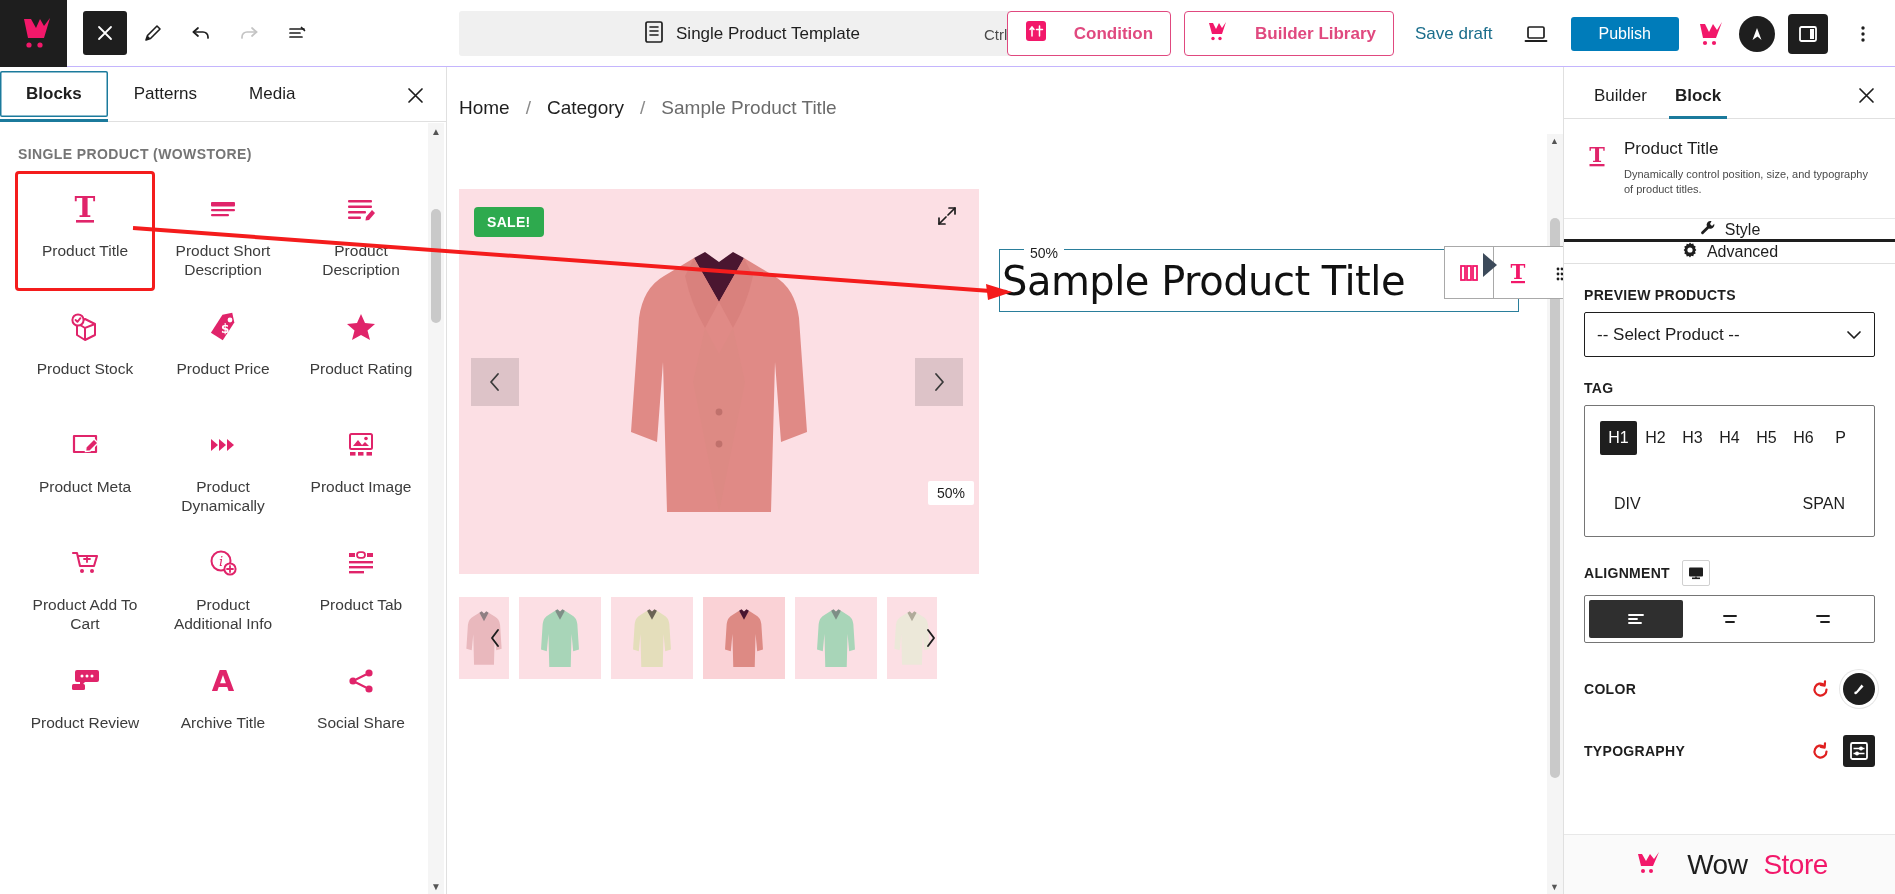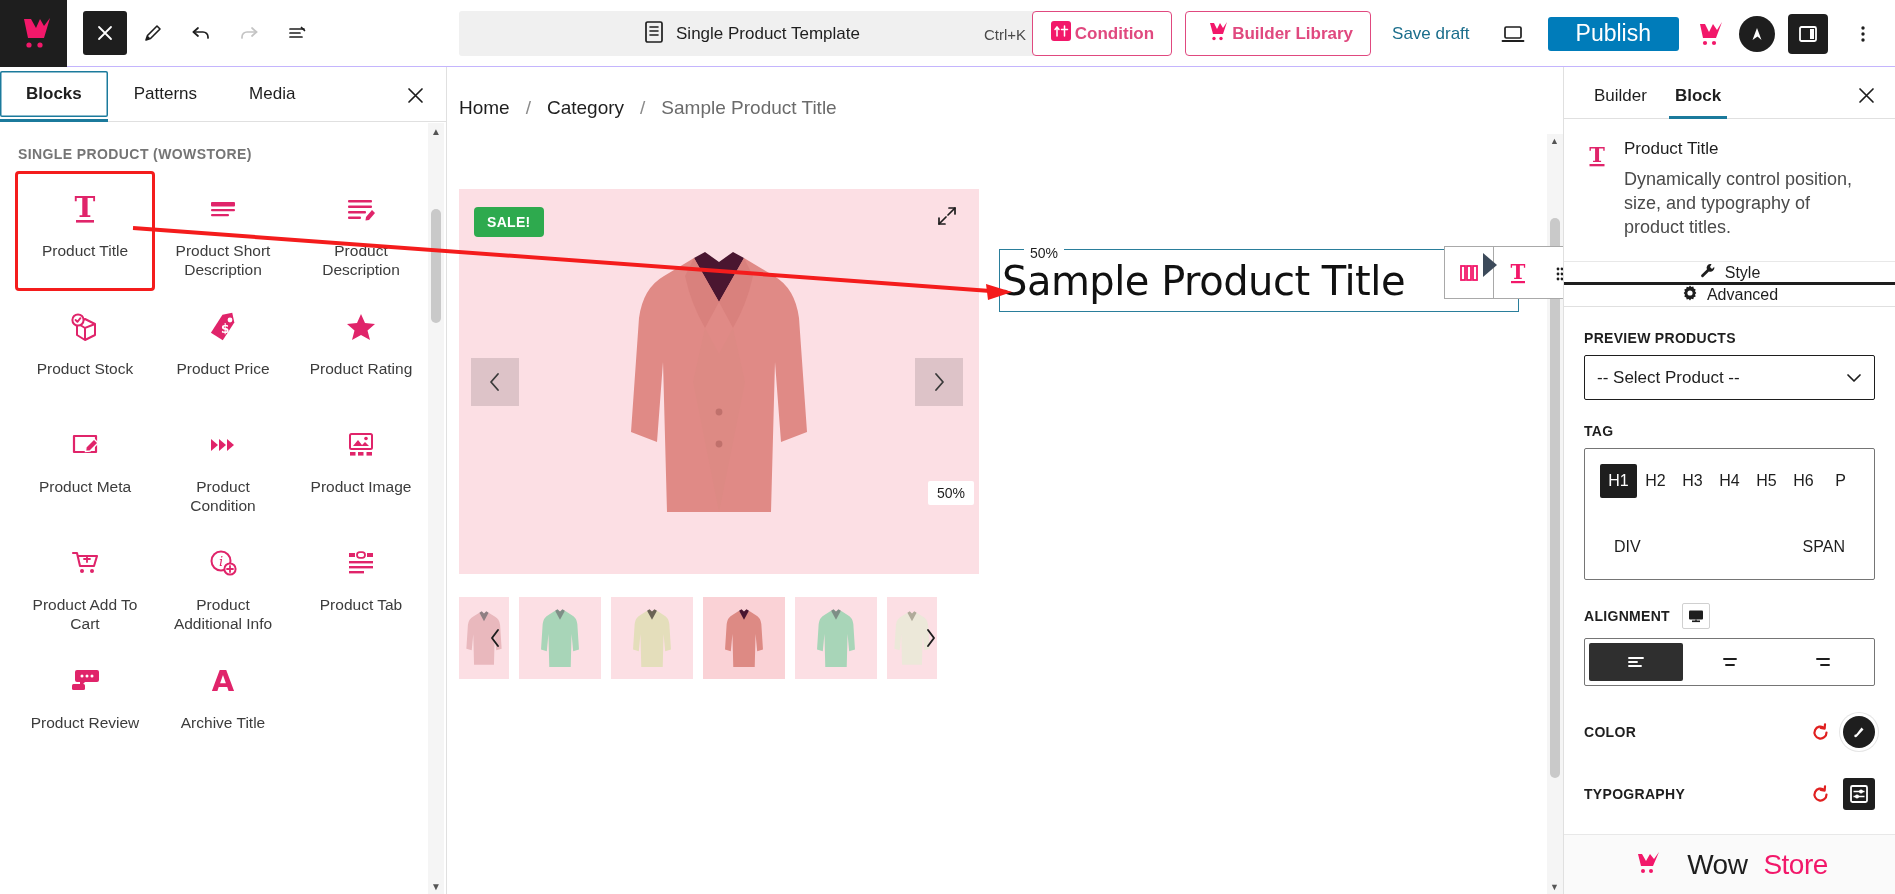--- a/index.html
+++ b/index.html
@@ -43,30 +43,30 @@
     font-size: 15px; color: #4a4a4a;
   }
 
   .tb-right {
     position: absolute; right: 10px; top: 0; height: 67px;
     display: flex; align-items: center; gap: 13px;
   }
   .pill-btn {
     height: 45px; padding: 0 17px; border: 1px solid #e0497f; border-radius: 4px;
     background: #fff; color: #e0497f; font-size: 17px; font-weight: 600;
-    display: flex; align-items: center; gap: 3px; cursor: pointer;
+    display: flex; align-items: center; gap: 27px; cursor: pointer;
     white-space: nowrap;
   }
   .link-btn {
     font-size: 17px; color: #1b6e8c; background: none; border: none;
     cursor: pointer; padding: 6px 8px; white-space: nowrap;
   }
   .publish-btn {
     height: 34px; padding: 0 28px; background: #007cba; color: #fff;
-    border: none; border-radius: 3px; font-size: 23px; cursor: pointer;
+    border: none; border-radius: 3px; font-size: 16px; cursor: pointer;
     white-space: nowrap;
   }
   .circ-icon {
     width: 36px; height: 36px; border-radius: 50%; background: #1e1e1e;
     display: flex; align-items: center; justify-content: center;
     color: #fff; cursor: pointer;
   }
   .sq-icon {
     width: 40px; height: 40px; border-radius: 4px; background: #1e1e1e;
     display: flex; align-items: center; justify-content: center;
@@ -264,21 +264,21 @@
   .rp-close {
     position: absolute; right: 14px; bottom: 8px; width: 30px; height: 30px;
     display: flex; align-items: center; justify-content: center; cursor: pointer;
   }
   .rp-blockinfo {
     display: flex; gap: 14px; padding: 20px 20px 22px;
     border-bottom: 1px solid #e8e8e8;
   }
   .rp-bi-icon { color: #e0246a; flex: 0 0 auto; padding-top: 3px; }
   .rp-bi-title { font-size: 17px; color: #1e1e1e; margin-bottom: 8px; font-weight: 500; }
-  .rp-bi-desc { font-size: 18px; color: #4a4a4a; line-height: 1.34; }
+  .rp-bi-desc { font-size: 11px; color: #4a4a4a; line-height: 1.34; }
 
   .rp-styletabs { display: flex; border-bottom: 1px solid #e0e0e0; flex-direction: column; }
   .rp-stab {
     flex: 1; height: 52px; display: flex; align-items: center;
     justify-content: center; gap: 8px; font-size: 16px; color: #1e1e1e;
     cursor: pointer; background: none; border: none; position: relative;
   }
   .rp-stab.active::after {
     content: ''; position: absolute; left: 0; right: 0; bottom: -1px;
     height: 3px; background: #1e1e1e;
@@ -561,21 +561,21 @@
       </div>
 
       <div class="block-card">
         <span class="block-ico">
           <svg width="38" height="24" viewBox="0 0 38 24">
               <path d="M7 6 L14 12 L7 18 Z" fill="#e0246a"></path>
               <path d="M15 6 L22 12 L15 18 Z" fill="#e0246a"></path>
               <path d="M23 6 L30 12 L23 18 Z" fill="#e0246a"></path>
             </svg>
         </span>
-        <span class="block-label">Product Condition</span>
+        <span class="block-label">Product Dynamically</span>
       </div>
 
       <div class="block-card">
         <span class="block-ico">
           <svg width="36" height="34" viewBox="0 0 36 34">
               <rect x="7" y="6" width="22" height="15" rx="1.5" fill="none" stroke="#e0246a" stroke-width="2"></rect>
               <path d="M10 18 L15 12 L19 17 L22 14 L26 18 Z" fill="#e0246a"></path>
               <circle cx="23" cy="10.5" r="1.8" fill="#e0246a"></circle>
               <rect x="7" y="24" width="5.5" height="3.6" fill="#e0246a"></rect>
               <rect x="15" y="24" width="5.5" height="3.6" fill="#e0246a"></rect>
@@ -638,20 +638,31 @@
 
       <div class="block-card">
         <span class="block-ico">
           <svg width="34" height="34" viewBox="0 0 34 34">
               <text x="17" y="27" font-size="29" font-weight="700" fill="#e0246a" text-anchor="middle" font-family="DejaVu Sans, sans-serif">A</text>
             </svg>
         </span>
         <span class="block-label">Archive Title</span>
       </div>
 
+      <div class="block-card">
+        <span class="block-ico">
+          <svg width="34" height="32" viewBox="0 0 34 32">
+              <circle cx="25" cy="8" r="3.6" fill="#e0246a"></circle>
+              <circle cx="9" cy="16" r="3.6" fill="#e0246a"></circle>
+              <circle cx="25" cy="24" r="3.6" fill="#e0246a"></circle>
+              <path d="M12 14.5 L22 9.5 M12 17.5 L22 22.5" stroke="#e0246a" stroke-width="2"></path>
+            </svg>
+        </span>
+        <span class="block-label">Social Share</span>
+      </div>
     </div>
 
     <div class="lp-scrollbar">
       <span class="lp-scroll-arrow" style="top:0">▲</span>
       <div class="lp-scroll-thumb"></div>
       <span class="lp-scroll-arrow" style="bottom:0">▼</span>
     </div>
   </div>
 
   <div class="canvas">

